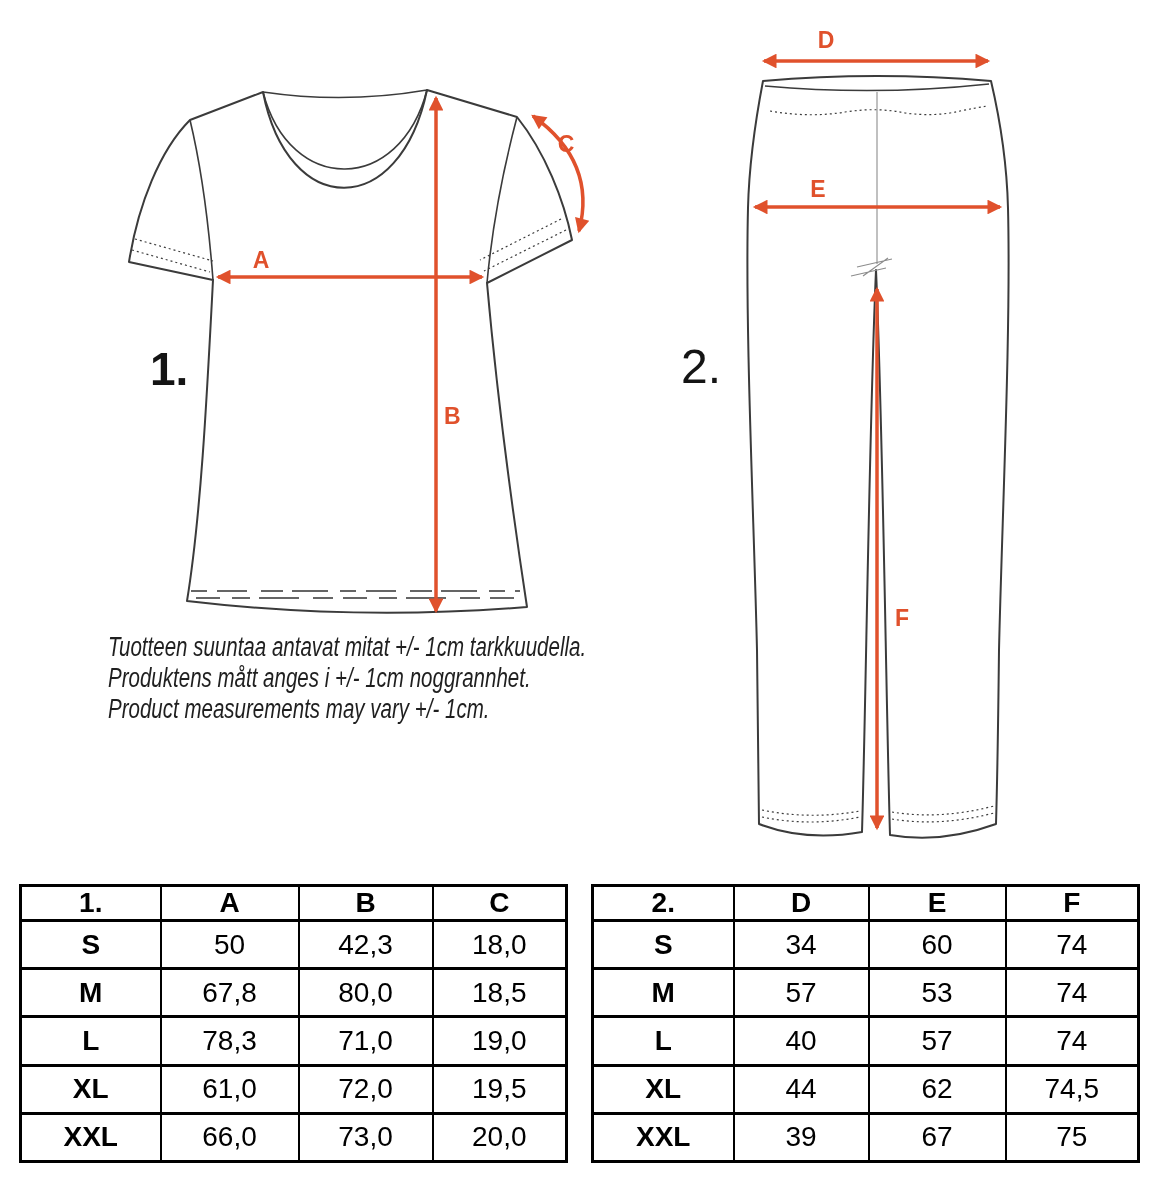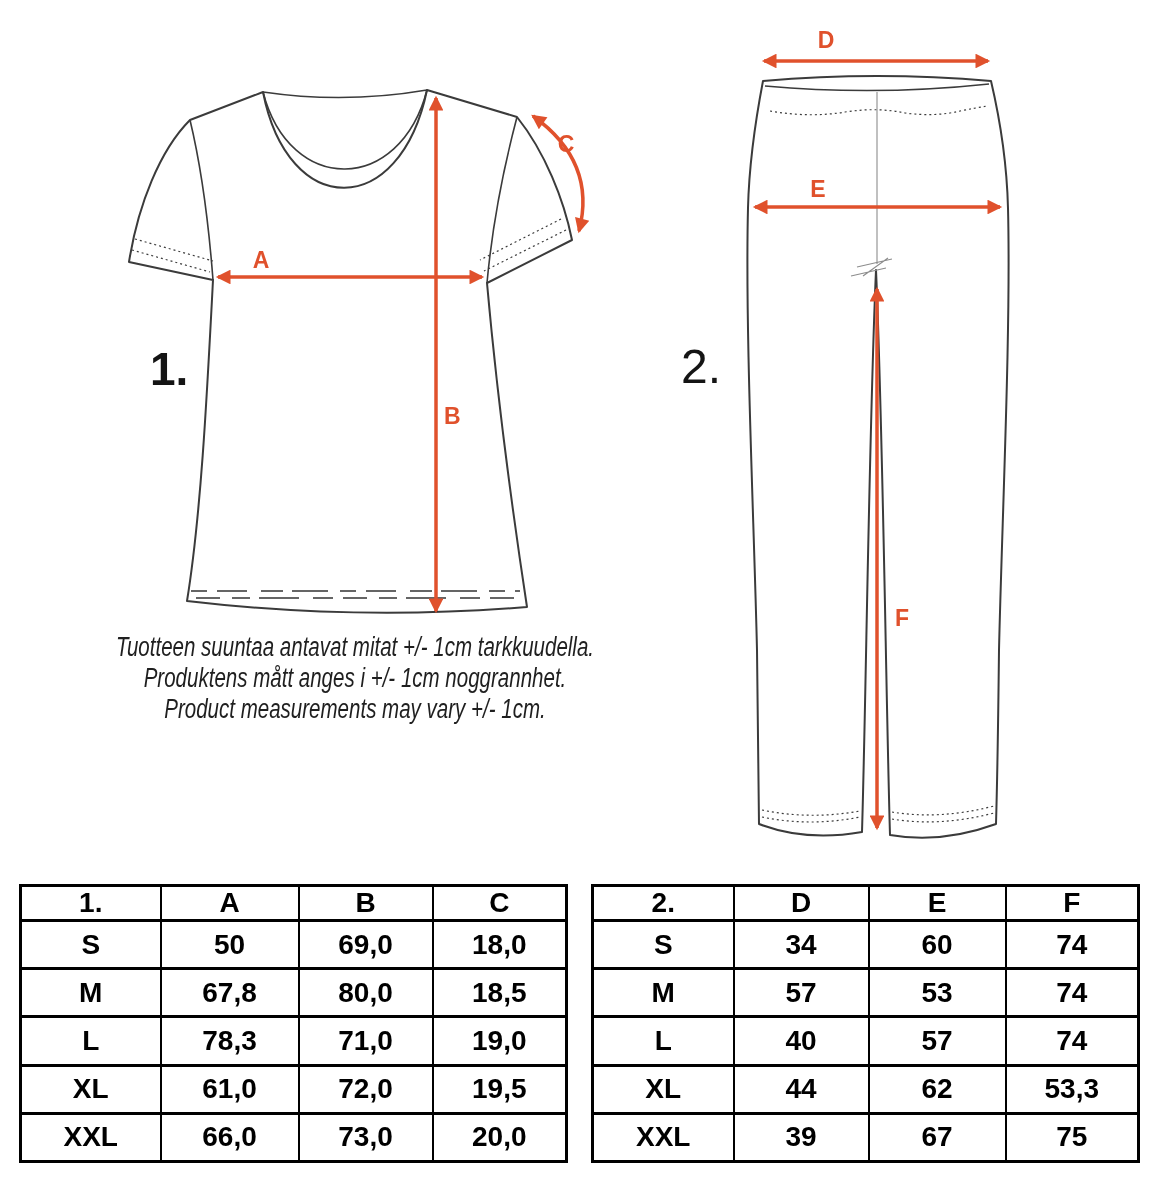--- a/index.html
+++ b/index.html
@@ -27,21 +27,20 @@
     font-size: 46px;
     line-height: 1;
   }
   .num-label.n1 { left: 150px; top: 346px; font-weight: 700; }
   .num-label.n2 { left: 681px; top: 343px; font-weight: 400; font-size: 48px; }
   .caption {
     position: absolute;
     left: 30px;
     top: 632px;
     width: 650px;
-    text-align: center;
     font-style: italic;
     font-size: 27px;
     line-height: 31px;
     color: #1f1f1f;
     white-space: nowrap;
   }
   .caption .cap-line {
     transform: scaleX(0.76);
     transform-origin: 50% 50%;
   }
@@ -59,21 +58,21 @@
   table.size-table.t2 { left: 591px; width: 546px; }
   table.size-table th, table.size-table td {
     border-top: 3px solid #000;
     border-bottom: 3px solid #000;
     border-left: 2px solid #000;
     border-right: 2px solid #000;
     text-align: center;
     vertical-align: middle;
     padding: 0;
     font-size: 28px;
-    font-weight: 700;
+    font-weight: 400;
   }
   table.size-table th { font-weight: 700; }
   table.size-table td.size-col { font-weight: 700; }
 
   
   .outline { fill: #ffffff; stroke: #3b3b3b; stroke-width: 2; stroke-linejoin: round; }
   .seam    { fill: none; stroke: #3b3b3b; stroke-width: 1.6; }
   .thinseam{ fill: none; stroke: #8c8c8c; stroke-width: 1.1; }
   .stitch  { fill: none; stroke: #3c3c3c; stroke-width: 1.2; stroke-dasharray: 2,3; }
   .hemdash { fill: none; stroke: #333333; stroke-width: 1.5; }
@@ -175,21 +174,21 @@
           <th>1.</th>
           <th>A</th>
           <th>B</th>
           <th>C</th>
         </tr>
       </thead>
       <tbody>
         <tr>
           <td class="size-col">S</td>
           <td class="value-col">50</td>
-          <td class="value-col">69,0</td>
+          <td class="value-col">42,3</td>
           <td class="value-col">18,0</td>
         </tr>
         <tr>
           <td class="size-col">M</td>
           <td class="value-col">67,8</td>
           <td class="value-col">80,0</td>
           <td class="value-col">18,5</td>
         </tr>
         <tr>
           <td class="size-col">L</td>
@@ -243,21 +242,21 @@
         <tr>
           <td class="size-col">L</td>
           <td class="value-col">40</td>
           <td class="value-col">57</td>
           <td class="value-col">74</td>
         </tr>
         <tr>
           <td class="size-col">XL</td>
           <td class="value-col">44</td>
           <td class="value-col">62</td>
-          <td class="value-col">53,3</td>
+          <td class="value-col">74,5</td>
         </tr>
         <tr>
           <td class="size-col">XXL</td>
           <td class="value-col">39</td>
           <td class="value-col">67</td>
           <td class="value-col">75</td>
         </tr>
       </tbody>
     </table>
 

